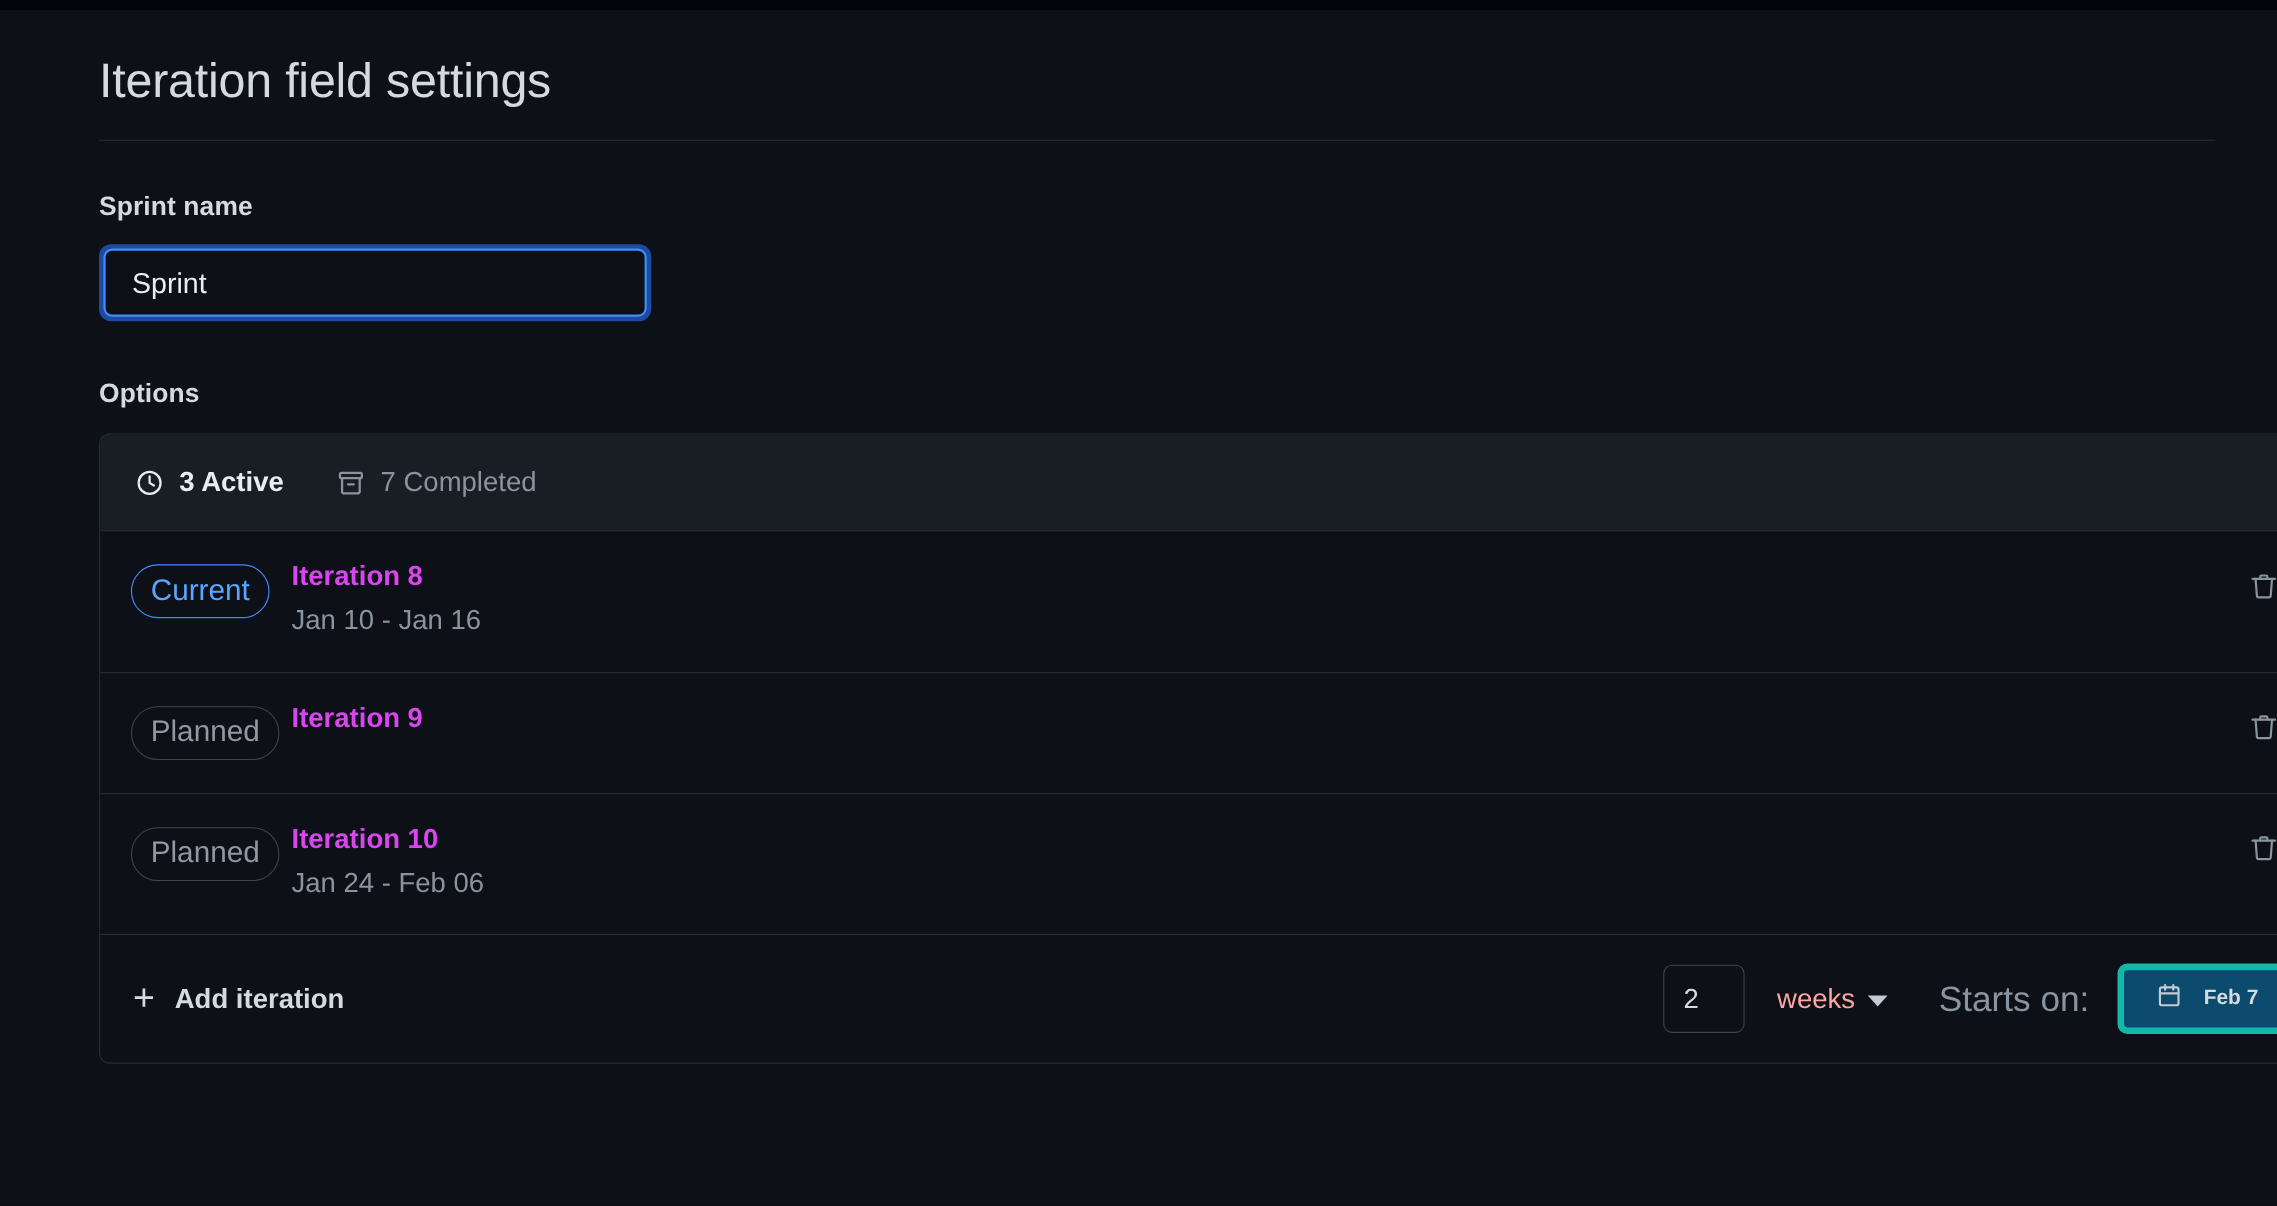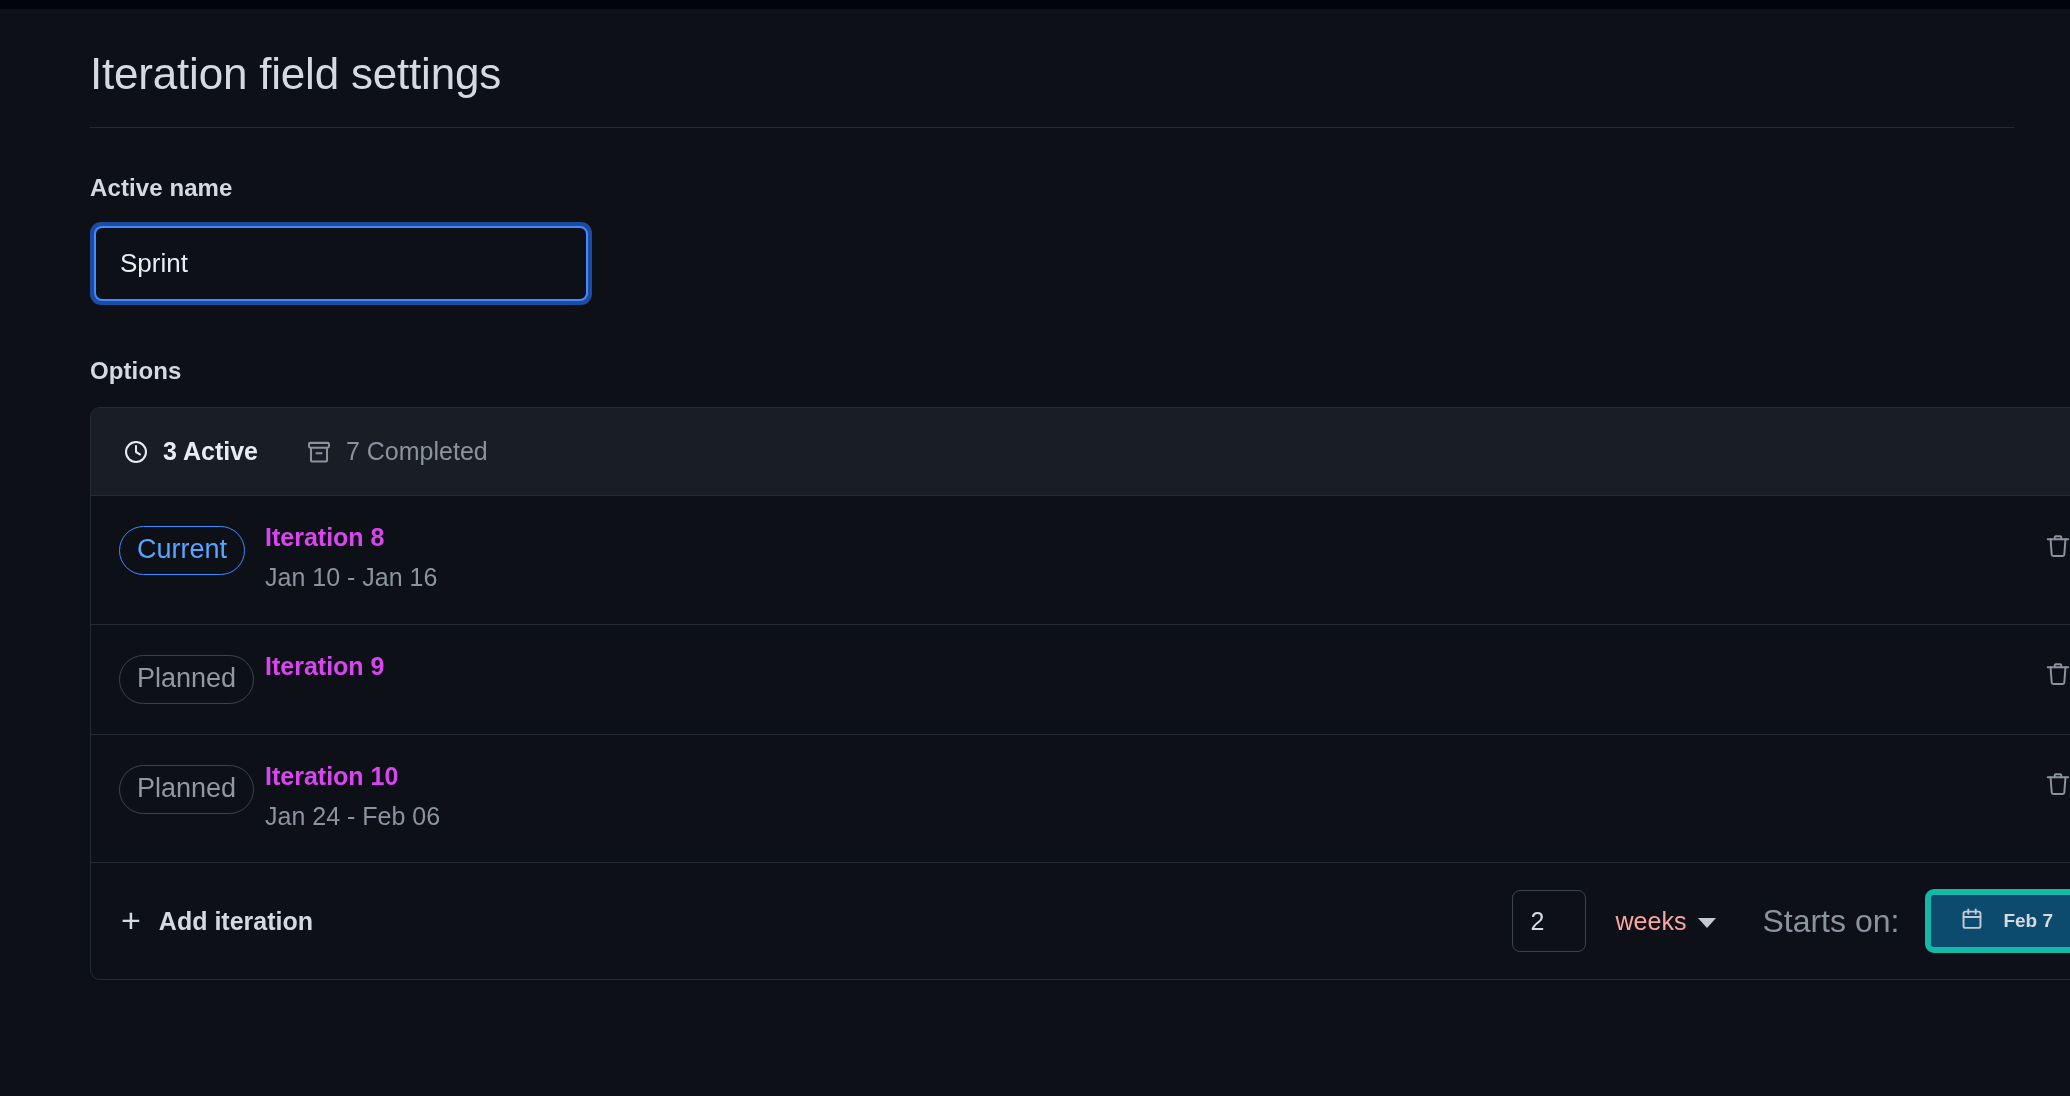--- a/index.html
+++ b/index.html
@@ -55,21 +55,21 @@
     font-size: 24px;
     font-weight: 700;
     color: #d5dae1;
     letter-spacing: 0.1px;
   }
   .field-name-block { padding-top: 46px; }
 
   .input-focus-wrap {
     margin-top: 20px;
     width: 502px;
-    height: 83px;
+    height: 70px;
     border-radius: 11px;
     background: #1c4ba0;
     padding: 4px;
     display: block;
   }
   .text-input {
     width: 100%;
     height: 100%;
     border-radius: 8px;
     background: #0d1117;
@@ -262,21 +262,21 @@
 <div id="root">
 
   <div class="top-strip"></div>
 
   <div class="page">
 
     <h1 class="page-title">Iteration field settings</h1>
     <div class="title-rule"></div>
 
     <div class="field-name-block">
-      <div class="section-label">Active name</div>
+      <div class="section-label">Sprint name</div>
       <div class="input-focus-wrap">
         <input class="text-input" type="text" value="Sprint" style="">
       </div>
     </div>
 
     <div class="options-block">
       <div class="section-label">Options</div>
 
       <div class="options-panel">
 

